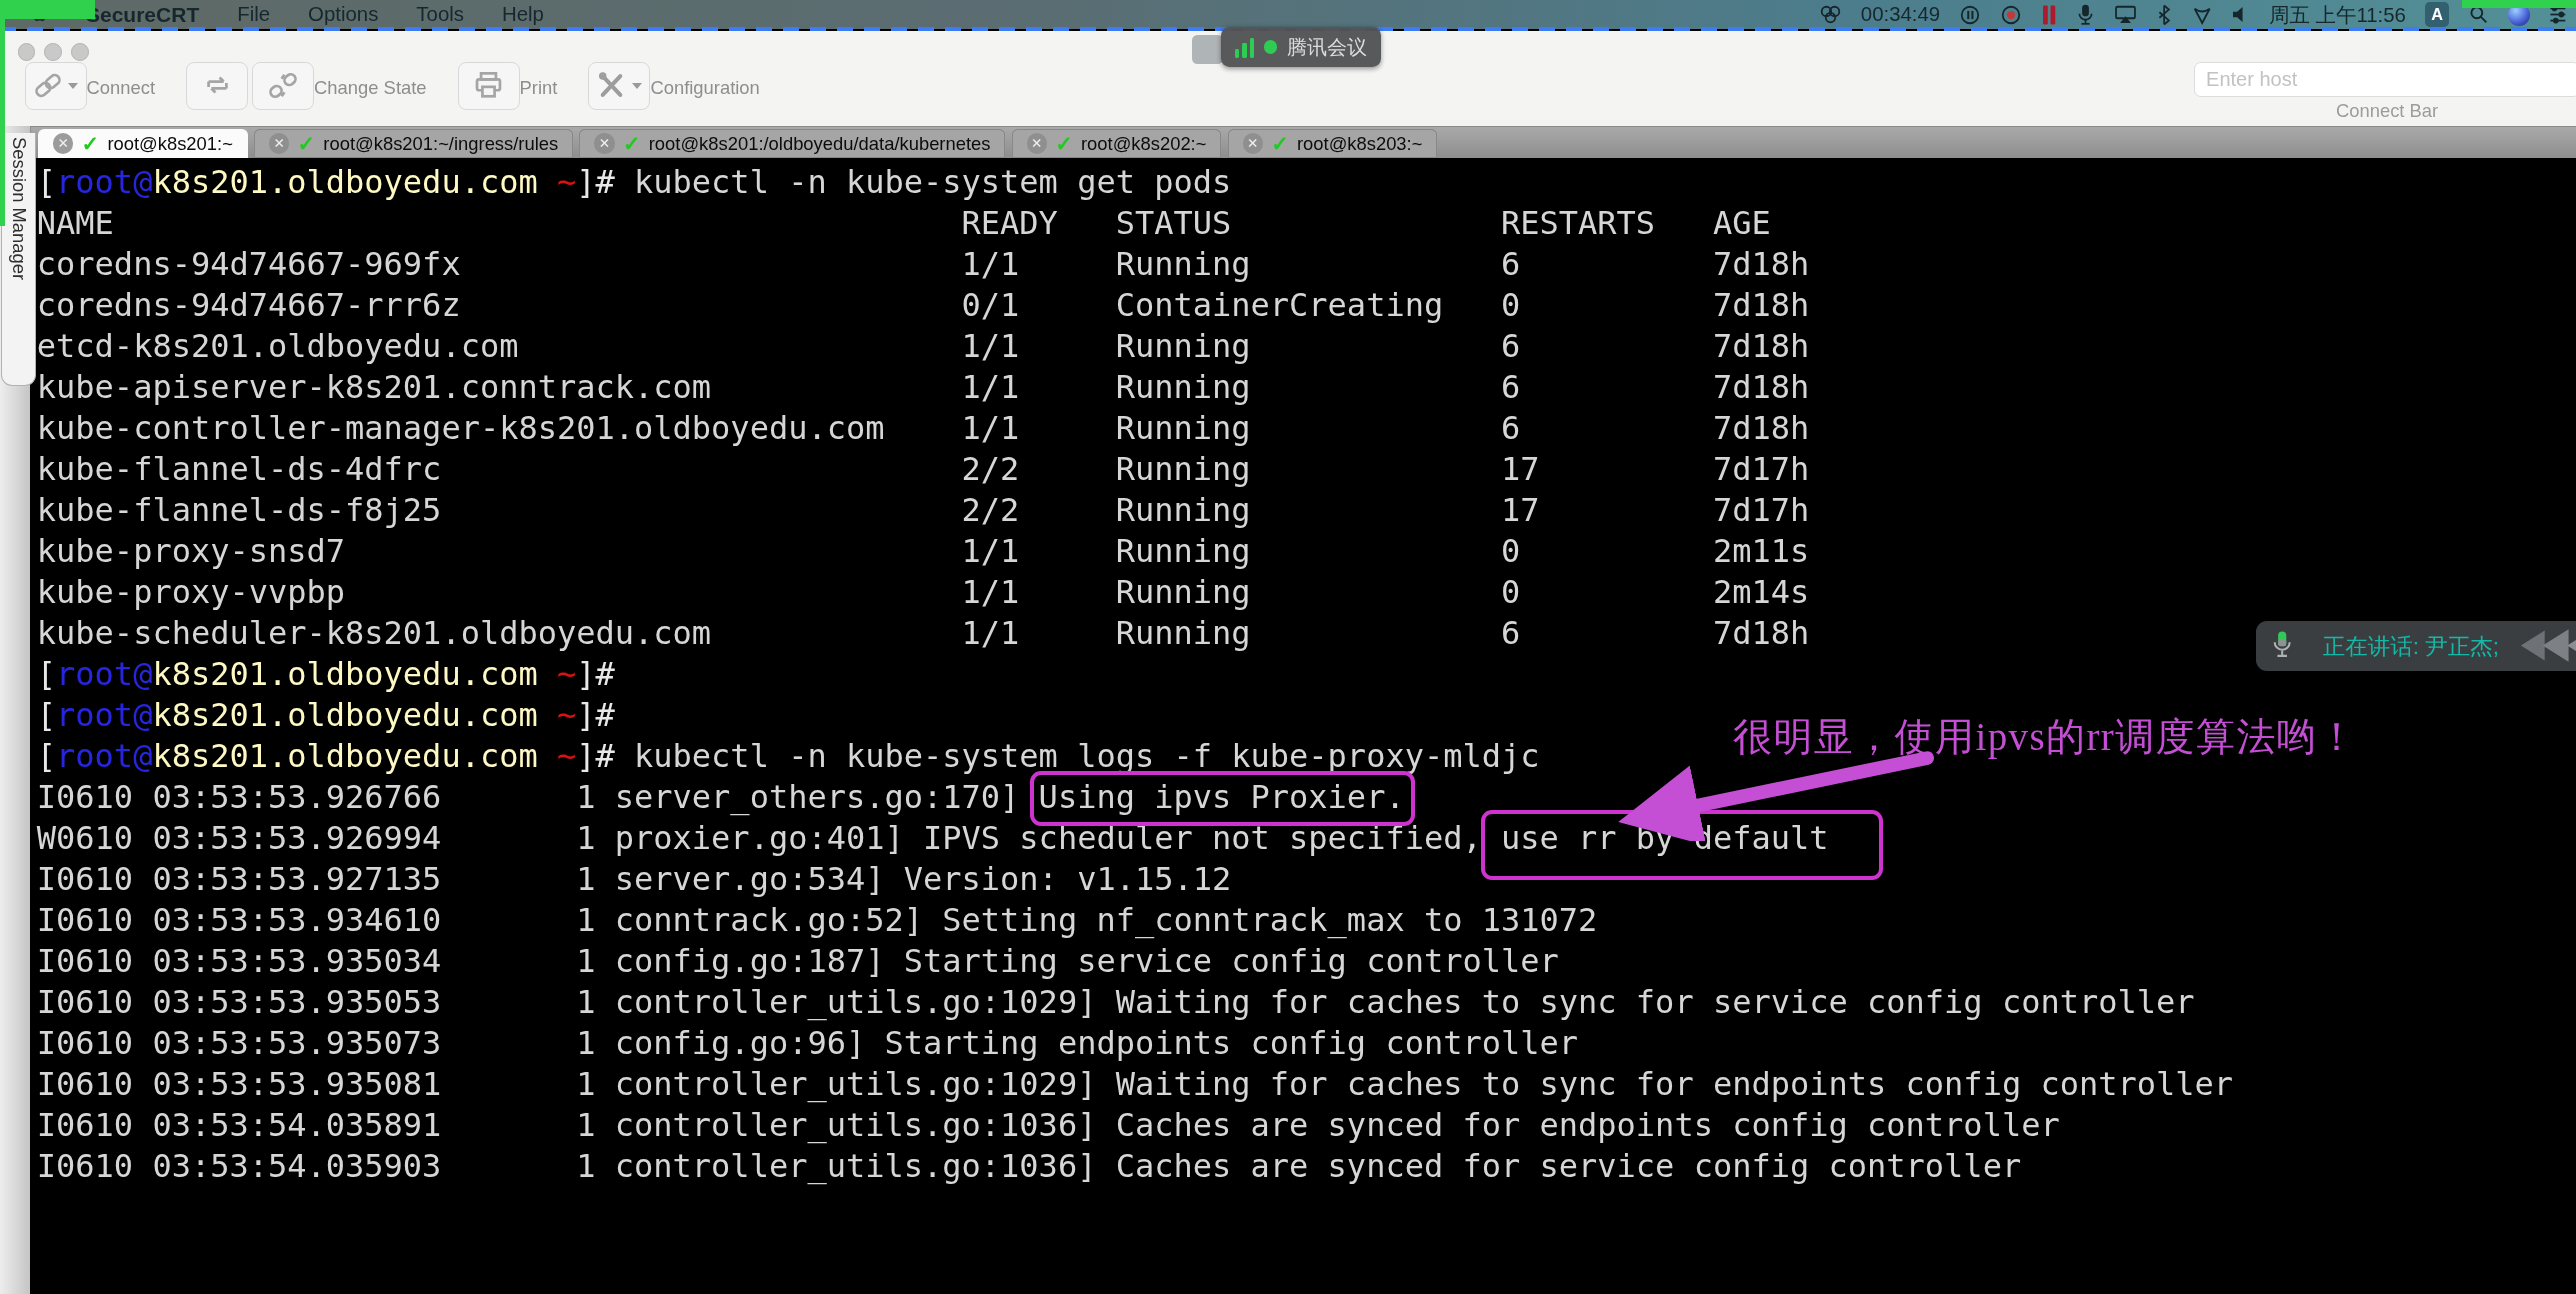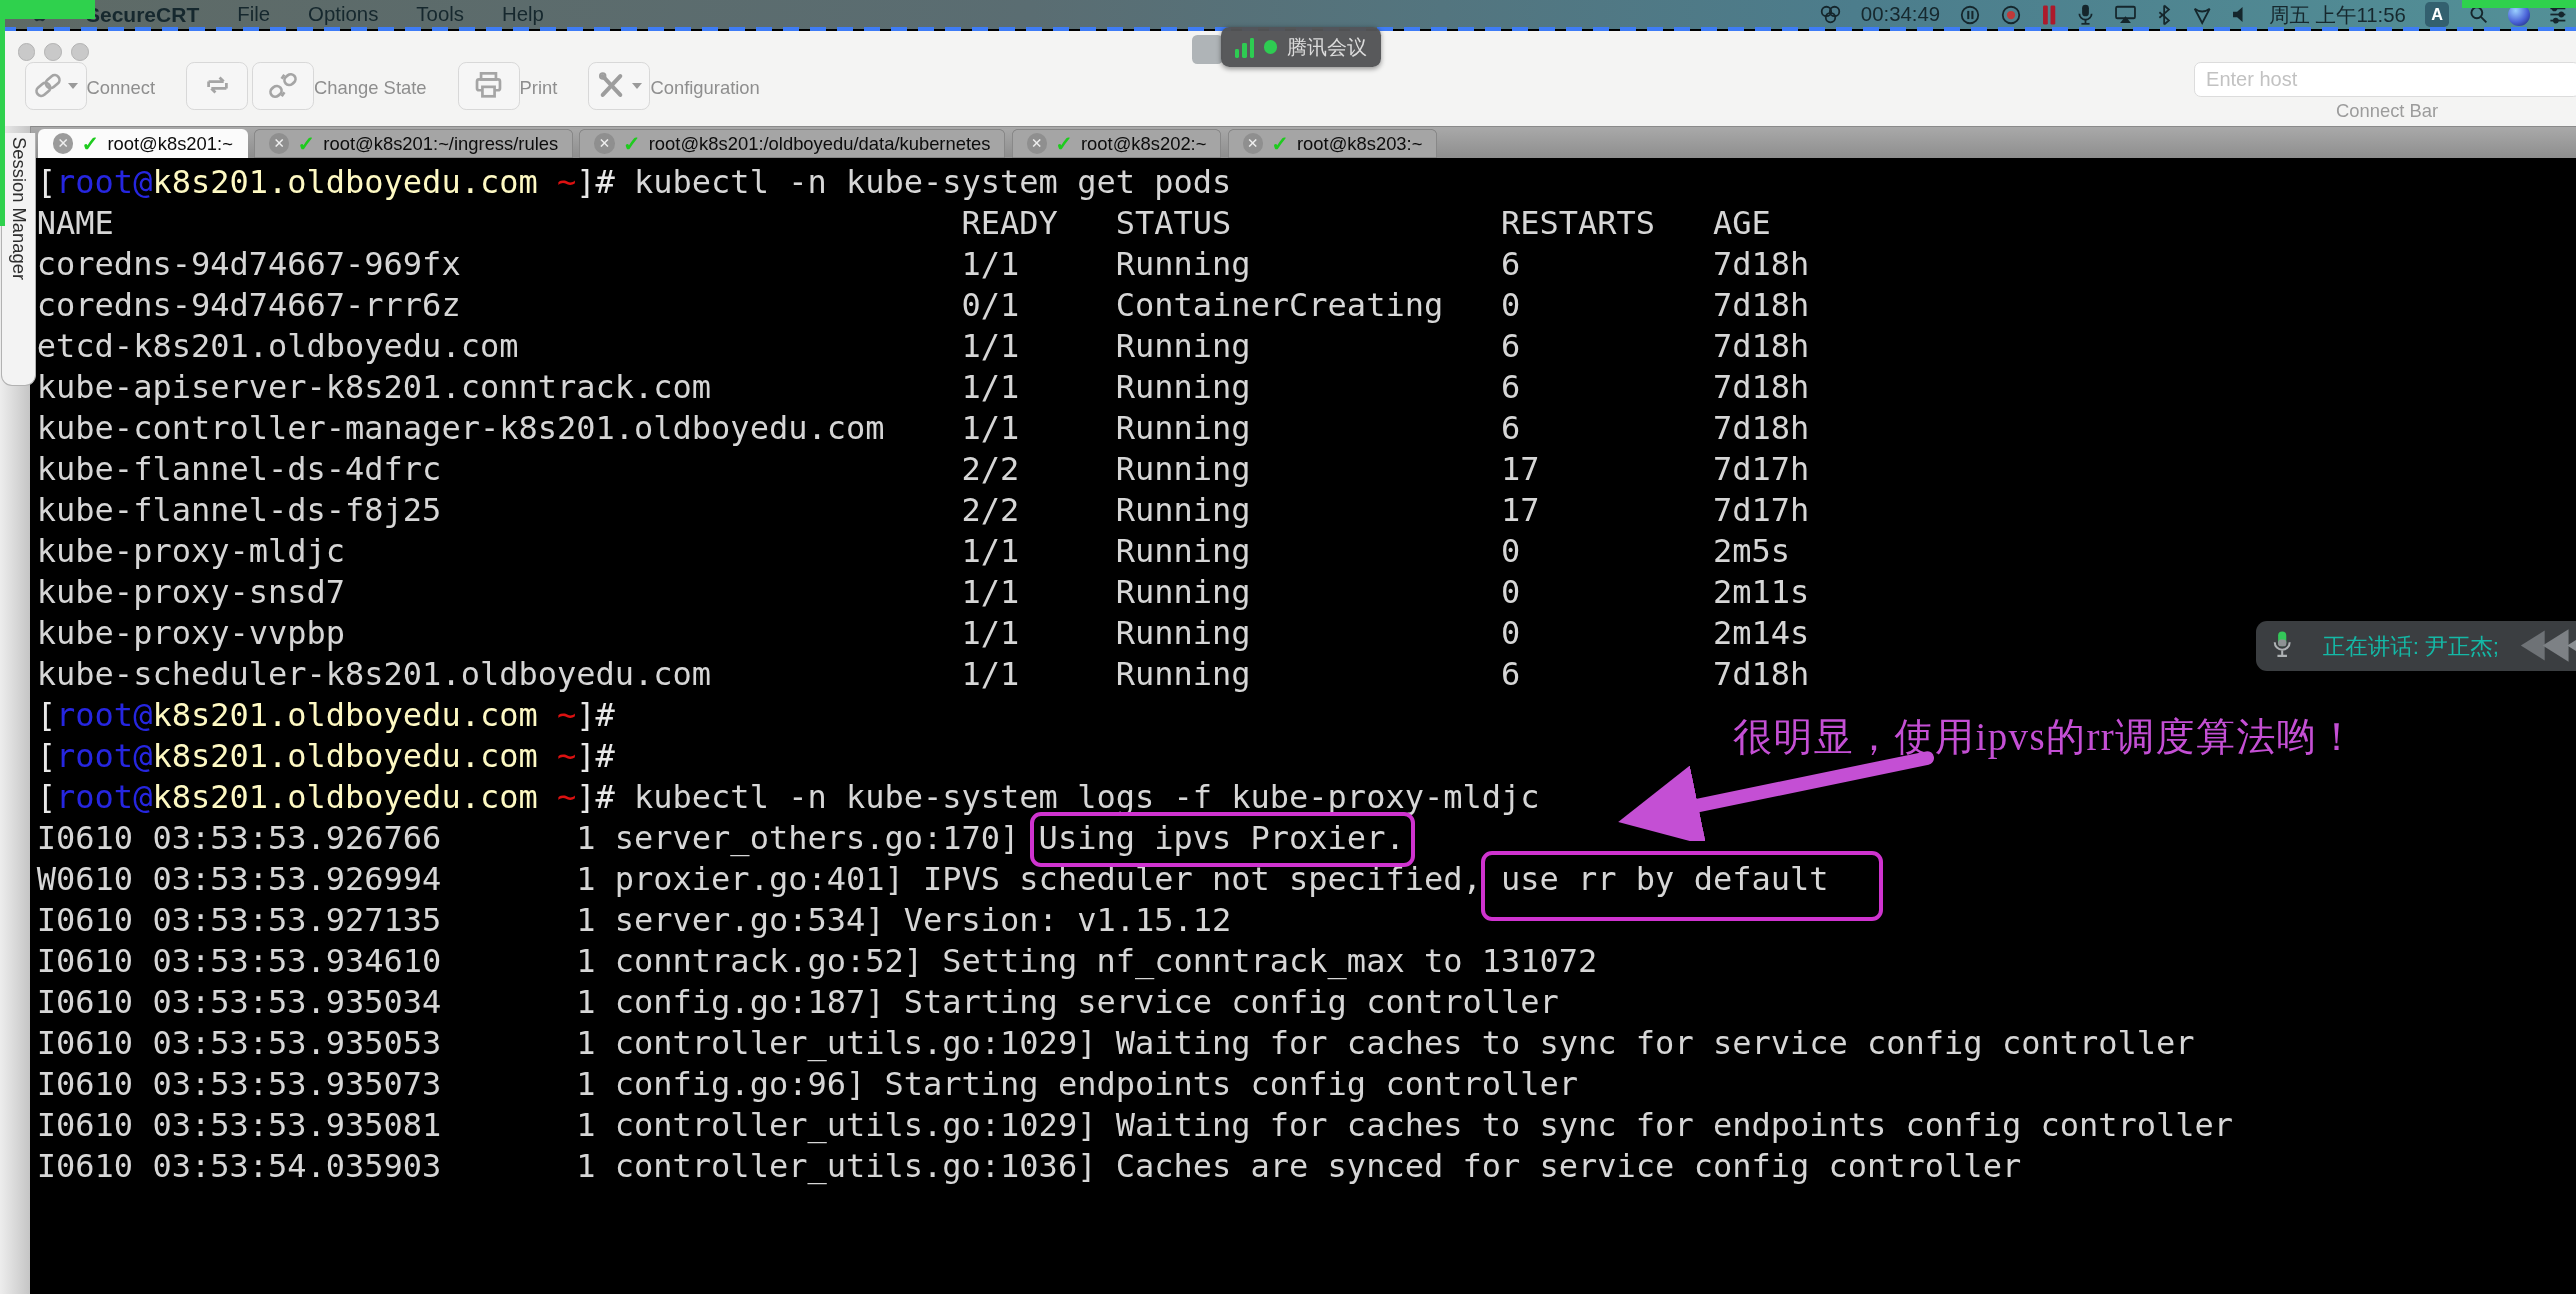--- a/index.html
+++ b/index.html
@@ -334,35 +334,35 @@
   <div class="terminal">
     <div class="term-line"><span class="c-white">[</span><span class="c-blue">root@</span><span class="c-green">k8s201.oldboyedu.com</span><span class="c-red"> ~</span><span class="c-white">]# </span><span>kubectl -n kube-system get pods</span></div>
     <div class="term-line"><span class="col w-name">NAME</span><span class="col w-ready">READY</span><span class="col w-status">STATUS</span><span class="col w-restarts">RESTARTS</span><span>AGE</span></div>
     <div class="term-line"><span class="col w-name">coredns-94d74667-969fx</span><span class="col w-ready">1/1</span><span class="col w-status">Running</span><span class="col w-restarts">6</span><span>7d18h</span></div>
       <div class="term-line"><span class="col w-name">coredns-94d74667-rrr6z</span><span class="col w-ready">0/1</span><span class="col w-status">ContainerCreating</span><span class="col w-restarts">0</span><span>7d18h</span></div>
       <div class="term-line"><span class="col w-name">etcd-k8s201.oldboyedu.com</span><span class="col w-ready">1/1</span><span class="col w-status">Running</span><span class="col w-restarts">6</span><span>7d18h</span></div>
       <div class="term-line"><span class="col w-name">kube-apiserver-k8s201.conntrack.com</span><span class="col w-ready">1/1</span><span class="col w-status">Running</span><span class="col w-restarts">6</span><span>7d18h</span></div>
       <div class="term-line"><span class="col w-name">kube-controller-manager-k8s201.oldboyedu.com</span><span class="col w-ready">1/1</span><span class="col w-status">Running</span><span class="col w-restarts">6</span><span>7d18h</span></div>
       <div class="term-line"><span class="col w-name">kube-flannel-ds-4dfrc</span><span class="col w-ready">2/2</span><span class="col w-status">Running</span><span class="col w-restarts">17</span><span>7d17h</span></div>
       <div class="term-line"><span class="col w-name">kube-flannel-ds-f8j25</span><span class="col w-ready">2/2</span><span class="col w-status">Running</span><span class="col w-restarts">17</span><span>7d17h</span></div>
-      <div class="term-line"><span class="col w-name">kube-proxy-mldjc</span><span class="col w-ready">1/1</span><span class="col w-status">Running</span><span class="col w-restarts">0</span><span>2m5s</span></div>
       <div class="term-line"><span class="col w-name">kube-proxy-snsd7</span><span class="col w-ready">1/1</span><span class="col w-status">Running</span><span class="col w-restarts">0</span><span>2m11s</span></div>
       <div class="term-line"><span class="col w-name">kube-proxy-vvpbp</span><span class="col w-ready">1/1</span><span class="col w-status">Running</span><span class="col w-restarts">0</span><span>2m14s</span></div>
       <div class="term-line"><span class="col w-name">kube-scheduler-k8s201.oldboyedu.com</span><span class="col w-ready">1/1</span><span class="col w-status">Running</span><span class="col w-restarts">6</span><span>7d18h</span></div>
     <div class="term-line"><span class="c-white">[</span><span class="c-blue">root@</span><span class="c-green">k8s201.oldboyedu.com</span><span class="c-red"> ~</span><span class="c-white">]# </span></div>
     <div class="term-line"><span class="c-white">[</span><span class="c-blue">root@</span><span class="c-green">k8s201.oldboyedu.com</span><span class="c-red"> ~</span><span class="c-white">]# </span></div>
     <div class="term-line"><span class="c-white">[</span><span class="c-blue">root@</span><span class="c-green">k8s201.oldboyedu.com</span><span class="c-red"> ~</span><span class="c-white">]# </span><span>kubectl -n kube-system logs -f kube-proxy-mldjc</span></div>
     <div class="term-line"><span>I0610 03:53:53.926766       1 server_others.go:170] </span><span class="box box1">Using ipvs Proxier.</span></div>
     <div class="term-line"><span>W0610 03:53:53.926994       1 proxier.go:401] IPVS scheduler not specified, </span><span class="box box2">use rr by default</span></div>
     <div class="term-line">I0610 03:53:53.927135       1 server.go:534] Version: v1.15.12</div>
       <div class="term-line">I0610 03:53:53.934610       1 conntrack.go:52] Setting nf_conntrack_max to 131072</div>
       <div class="term-line">I0610 03:53:53.935034       1 config.go:187] Starting service config controller</div>
       <div class="term-line">I0610 03:53:53.935053       1 controller_utils.go:1029] Waiting for caches to sync for service config controller</div>
       <div class="term-line">I0610 03:53:53.935073       1 config.go:96] Starting endpoints config controller</div>
       <div class="term-line">I0610 03:53:53.935081       1 controller_utils.go:1029] Waiting for caches to sync for endpoints config controller</div>
+      <div class="term-line">I0610 03:53:54.035891       1 controller_utils.go:1036] Caches are synced for endpoints config controller</div>
       <div class="term-line">I0610 03:53:54.035903       1 controller_utils.go:1036] Caches are synced for service config controller</div>
   </div>
 
   <div class="annotation">很明显，使用ipvs的rr调度算法哟！</div>
   <svg class="arrow-svg" width="354" height="102" viewBox="0 0 520 150">
     <defs>
       <marker id="ah" markerWidth="6" markerHeight="6" refX="4.5" refY="3" orient="auto">
         <path d="M0,0 L6,3 L0,6 Z" fill="#c44fd4"></path>
       </marker>
     </defs>

